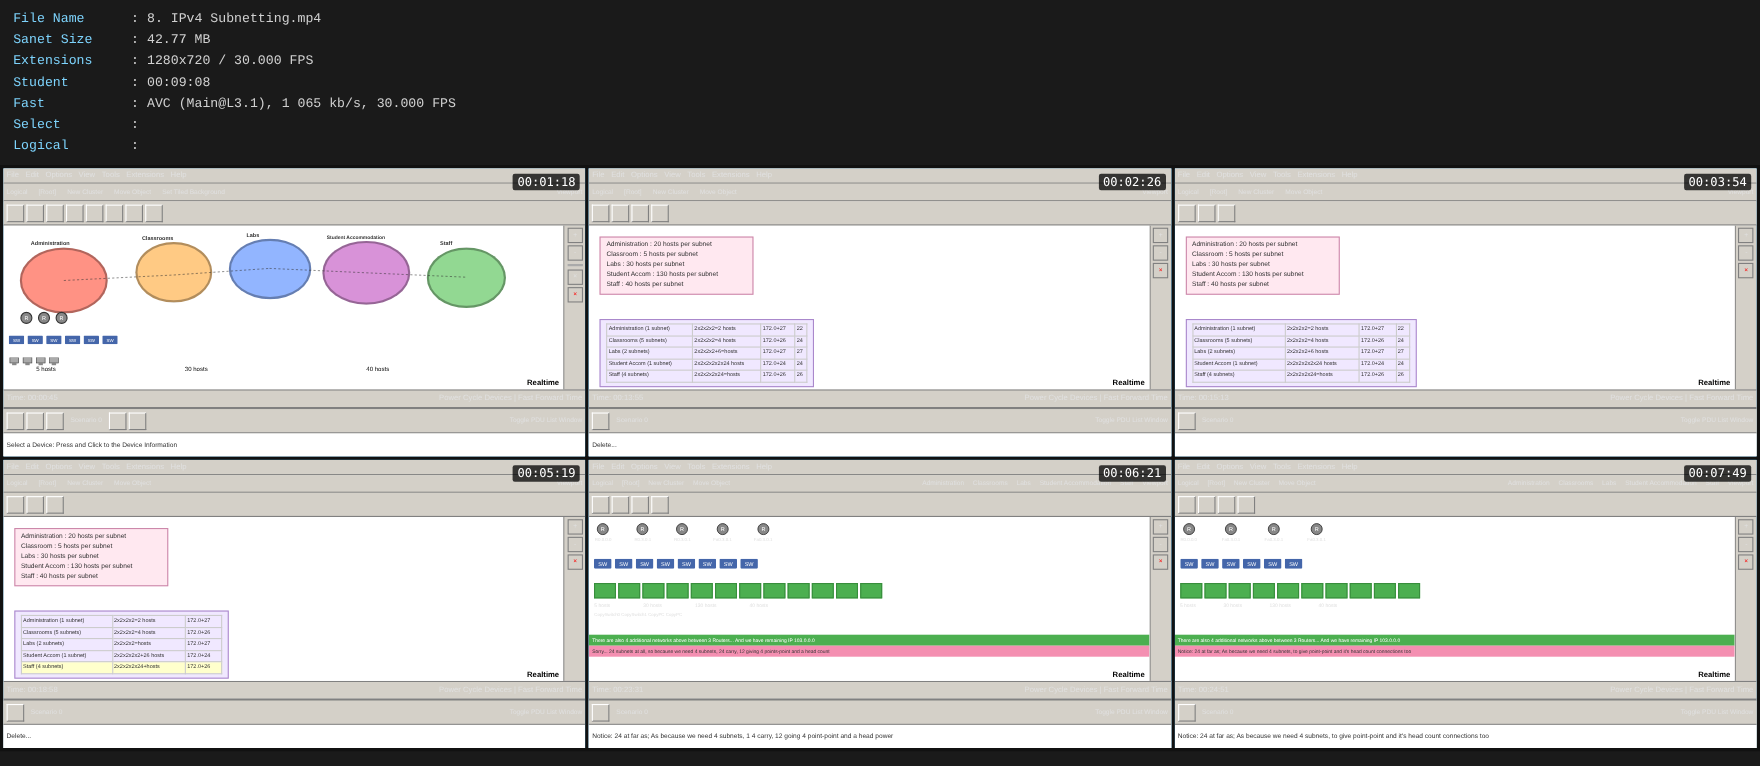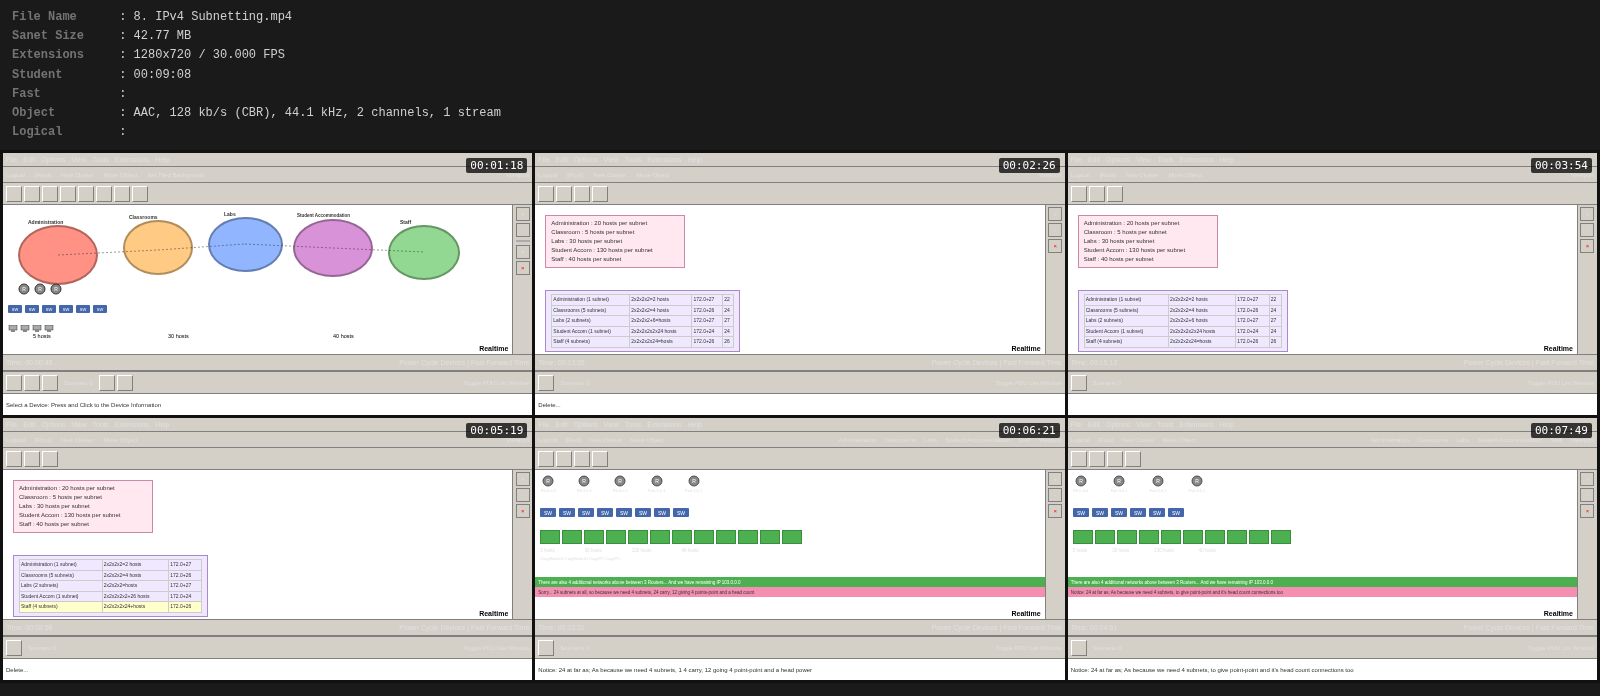--- a/index.html
+++ b/index.html
@@ -18,24 +18,23 @@
       line-height: 1.6;
       color: #d0d0d0;
     }
 
     .info-row {
       display: flex;
       gap: 0;
     }
 
     .info-label {
-      color: #737373;
+      color: #7dd3fc;
       min-width: 100px;
       display: inline-block;
-      font-weight: bold;
     }
 
     .info-value {
       color: #d0d0d0;
     }
 
     .thumbnails-grid {
       display: grid;
       grid-template-columns: repeat(3, 1fr);
       grid-template-rows: repeat(2, 1fr);
@@ -274,25 +273,25 @@
     <span class="info-value">1280x720 / 30.000 FPS</span>
   </div>
   <div class="info-row">
     <span class="info-label">Student</span>
     <span>&nbsp;:&nbsp;</span>
     <span class="info-value">00:09:08</span>
   </div>
   <div class="info-row">
     <span class="info-label">Fast</span>
     <span>&nbsp;:&nbsp;</span>
+    <span class="info-value">AVC (Main@L3.1), 1 065 kb/s, 30.000 FPS</span>
   </div>
   <div class="info-row">
-    <span class="info-label">Object</span>
+    <span class="info-label">Select</span>
     <span>&nbsp;:&nbsp;</span>
-    <span class="info-value">AAC, 128 kb/s (CBR), 44.1 kHz, 2 channels, 1 stream</span>
   </div>
   <div class="info-row">
     <span class="info-label">Logical</span>
     <span>&nbsp;:&nbsp;</span>
   </div>
 </div>
 
 <div class="thumbnails-grid">
 
   <div class="thumb-container">

